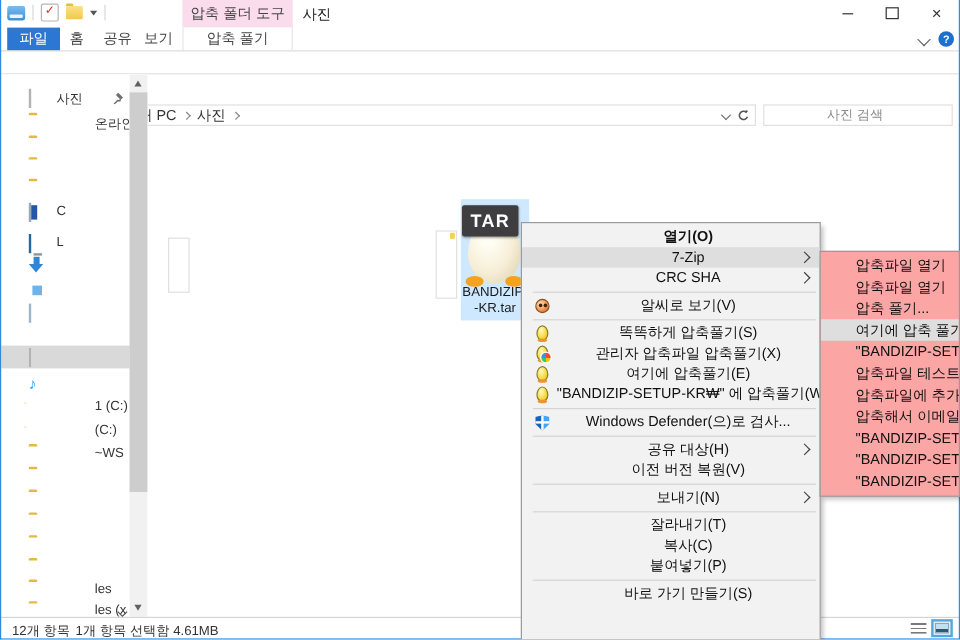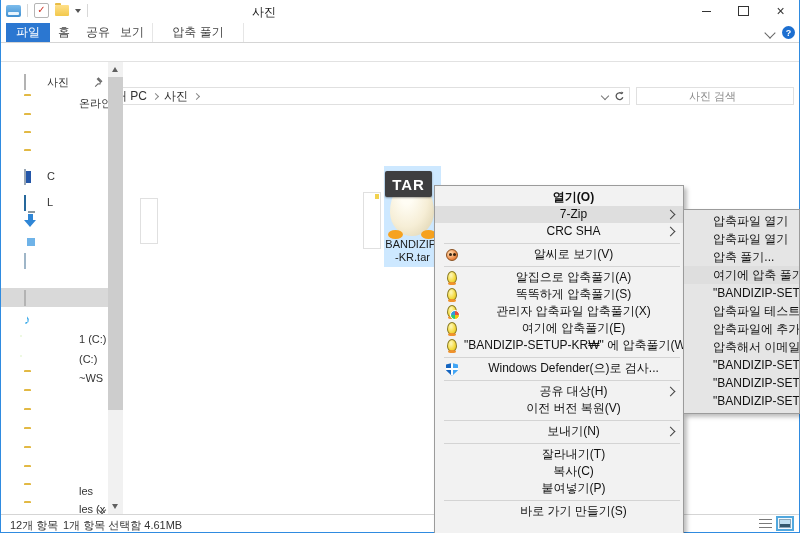--- a/index.html
+++ b/index.html
@@ -123,21 +123,21 @@
   .ic-alsee{position:absolute;left:1px;top:1px;width:12px;height:12px;border-radius:50%;
     background:radial-gradient(circle at 35% 35%,#ffcf9e 15%,#ee8c4a 60%,#c75c1e 100%);border:1px solid #8a5020;box-sizing:border-box;}
   .ic-alsee:after{content:"";position:absolute;left:2px;top:3px;width:3px;height:3px;background:#3a2410;border-radius:50%;box-shadow:4px 0 0 #3a2410;}
   .ic-defender{position:absolute;left:1px;top:1px;width:12px;height:13px;
     background:linear-gradient(90deg,#1565c0 50%,#42a5f5 50%);
     clip-path:polygon(50% 0,100% 12%,100% 55%,50% 100%,0 55%,0 12%);}
   .ic-defender:after{content:"";position:absolute;left:5px;top:0;width:2px;height:13px;background:#fff;box-shadow:-5px 5px 0 5px #ffffff00;}
   .ic-defender:before{content:"";position:absolute;left:0;top:5px;width:12px;height:2px;background:#fff;}
 
   
-  .submenu{position:absolute;left:683px;top:209px;width:117px;height:205px;background:#e5e5e5;border:1px solid #9b9b9b;
+  .submenu{position:absolute;left:683px;top:209px;width:117px;height:205px;background:#fca5a5;border:1px solid #9b9b9b;
     box-sizing:border-box;box-shadow:3px 3px 4px rgba(0,0,0,.25);z-index:21;padding-top:2px;overflow:hidden;}
   .smi{position:relative;height:18px;line-height:18px;padding-left:29px;font-size:12px;color:#111;white-space:nowrap;}
   .smi.hl{background:#dedede;}
 
   
   .statusbar{position:absolute;left:0;top:515px;width:800px;height:18px;background:#fff;z-index:2;}
   .statusline{position:absolute;left:0;top:514px;width:800px;height:1px;background:#d5d5d5;z-index:2;}
   .sb-text{position:absolute;top:3px;font-size:11px;color:#333;white-space:nowrap;}
   .viewbtns{position:absolute;right:6px;top:1px;display:flex;gap:2px;align-items:center;z-index:2;}
   .vb{width:18px;height:15px;display:flex;align-items:center;justify-content:center;box-sizing:border-box;}
@@ -153,20 +153,21 @@
 
   <div class="titlebar">
     <div class="qat">
       <span class="ic-explorer"></span>
       <span class="qat-sep"></span>
       <span class="ic-check">✓</span>
       <span class="ic-folder-qat"></span>
       <span class="tri-down"></span>
       <span class="qat-sep"></span>
     </div>
+    <div class="ctx-header">압축 폴더 도구</div>
     <div class="win-title">사진</div>
     <div class="wbtns">
       <div class="wbtn">
           <span class="glyph-min"></span>
         </div>
       <div class="wbtn">
           <span class="glyph-max"></span>
         </div>
       <div class="wbtn">
           <span class="glyph-close">×</span>
@@ -314,23 +315,20 @@
         <div class="msep-line"></div>
       </div>
     <div class="mi"><span class="mic">
           <span class="ic-alsee"></span>
         </span><span>알씨로 보기(V)</span></div>
     <div class="msep">
         <div class="msep-line"></div>
       </div>
     <div class="mi"><span class="mic">
           <span class="egg-s"></span>
-        </span><span>알집으로 압축풀기(A)</span></div>
-    <div class="mi"><span class="mic">
-          <span class="egg-s"></span>
         </span><span>똑똑하게 압축풀기(S)</span></div>
     <div class="mi"><span class="mic">
           <span class="egg-s"></span>
           <span class="shield-q"></span>
         </span><span>관리자 압축파일 압축풀기(X)</span></div>
     <div class="mi"><span class="mic">
           <span class="egg-s"></span>
         </span><span>여기에 압축풀기(E)</span></div>
     <div class="mi"><span class="mic">
           <span class="egg-s"></span>

